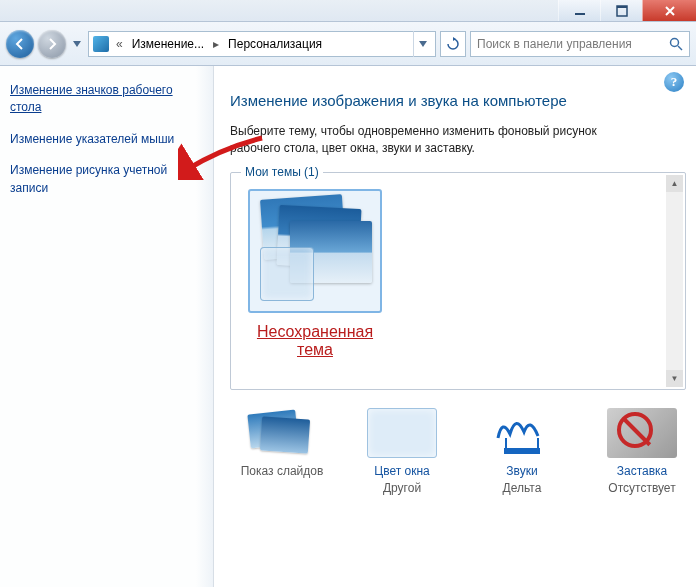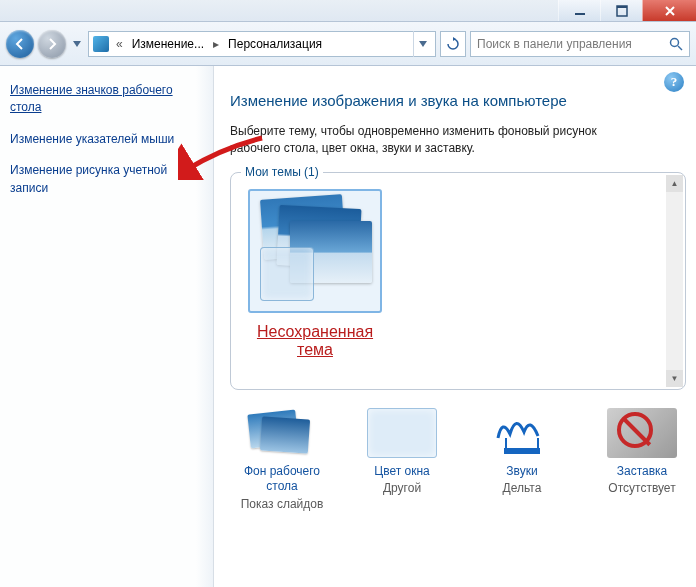--- a/index.html
+++ b/index.html
@@ -32,21 +32,21 @@
 .sidebar .link { color: #0a3e8f; font-size: 12px; margin-bottom: 14px; line-height: 1.45; }
 .sidebar .link.u { text-decoration: underline; }
 .sidebar .seealso { color: #8a8a8a; font-size: 12px; margin-bottom: 10px; }
 .sidebar .bottom { position: absolute; bottom: 12px; left: 10px; right: 12px; }
 
 .content { flex: 1; padding: 24px 10px 0 16px; position: relative; }
 .help-icon { position: absolute; right: 12px; top: 6px; width: 20px; height: 20px; border-radius: 50%; background: radial-gradient(circle at 35% 30%, #8cc8f2, #2a7fc4); color: #fff; display: flex; align-items: center; justify-content: center; font-size: 13px; font-weight: bold; font-family: Georgia, serif; }
 .h1 { color: #0b4e87; font-size: 15px; line-height: 1.4; margin-bottom: 12px; max-width: 380px; }
 .desc { font-size: 12px; color: #222; line-height: 1.45; margin-bottom: 14px; max-width: 400px; }
 
-.themes-box { border: 1px solid #bfc9d6; border-radius: 8px; padding: 10px 8px 8px; position: relative; margin-bottom: 18px; height: 218px; }
+.themes-box { border: 1px solid #bfc9d6; border-radius: 2px; padding: 10px 8px 8px; position: relative; margin-bottom: 18px; height: 218px; }
 .themes-box-label { position: absolute; top: -8px; left: 10px; background: #fff; padding: 0 4px; font-size: 12px; color: #0b4e87; }
 .themes-scroll { position: absolute; right: 2px; top: 2px; bottom: 2px; width: 17px; background: #f0f0f0; }
 .themes-scroll .btn { height: 17px; background: #e1e1e1; display:flex; align-items:center; justify-content:center; color:#606060; font-size:8px;}
 .themes-scroll .fill { position:absolute; top:17px; bottom:17px; left:0; right:0; }
 .themes-scroll .btn.dn { position:absolute; bottom:0; left:0; right:0;}
 
 .theme-item { width: 152px; text-align: center; }
 .theme-thumb { width: 134px; height: 124px; margin: 6px auto 10px; position: relative; border: 2px solid #7fb5e5; border-radius: 3px; background: #eaf3fb; }
 .theme-thumb .stack { position: absolute; border-radius: 2px; box-shadow: 0 1px 3px rgba(0,0,0,0.25); overflow:hidden; }
 .stack.s1 { left: 12px; top: 6px; width: 82px; height: 60px; background: linear-gradient(#3078b8 0%, #3f8ccb 45%, #b6d6ec 50%, #e8f1f8 100%); transform: rotate(-4deg); }
@@ -173,21 +173,20 @@
         <div class="theme-name">Несохраненная тема</div>
       </div>
     </div>
 
     <div class="bottom-row">
       <div class="bitem">
         <div class="ico ico-wallpaper">
           <div class="stack a"></div>
             <div class="stack b"></div>
         </div>
-        <div class="label">Фон рабочего стола</div>
         <div class="sub-label">Показ слайдов</div>
       </div>
       <div class="bitem">
         <div class="ico ico-color"></div>
         <div class="label">Цвет окна</div>
         <div class="sub-label">Другой</div>
       </div>
       <div class="bitem">
         <div class="ico ico-sounds">
           <svg viewBox="0 0 64 50">

